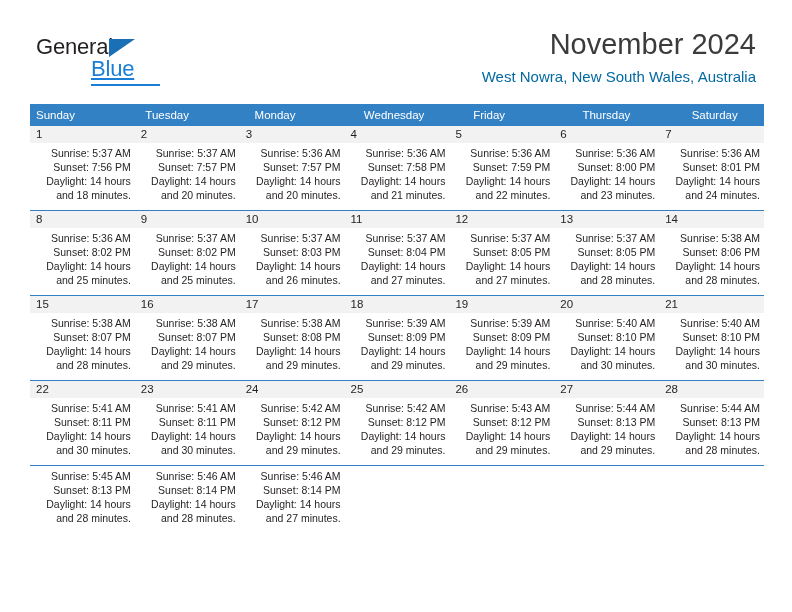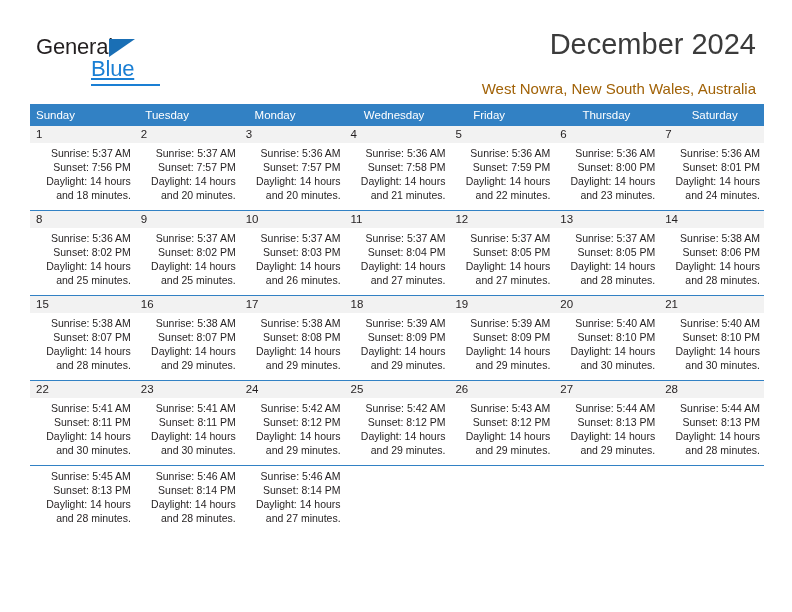--- a/index.html
+++ b/index.html
@@ -80,23 +80,23 @@
     text-align: right;
   }
   .cal-title {
     font-size: 29px;
     color: #3b3b3b;
     line-height: 36px;
     white-space: nowrap;
   }
   .cal-subtitle {
     font-size: 15px;
-    color: #a16207;
+    color: #0369a1;
     line-height: 22px;
-    margin-top: 16px;
+    margin-top: 4px;
     white-space: nowrap;
   }
 
   
   .calendar {
     position: absolute;
     left: 30px;
     top: 104px;
     width: 734px;
   }
@@ -167,21 +167,21 @@
   <div class="header">
 
     <div class="logo">
       <span class="logo-general">General</span>
       <span class="logo-tri"></span>
       <span class="logo-blue">Blue</span>
       <span class="logo-underline"></span>
     </div>
 
     <div class="title-block">
-      <div class="cal-title">December 2024</div>
+      <div class="cal-title">November 2024</div>
       <div class="cal-subtitle">West Nowra, New South Wales, Australia</div>
     </div>
 
   </div>
 
   <div class="calendar">
     <div class="weekdays">
         <div class="weekday">Sunday</div>
         <div class="weekday">Tuesday</div>
         <div class="weekday">Monday</div>

